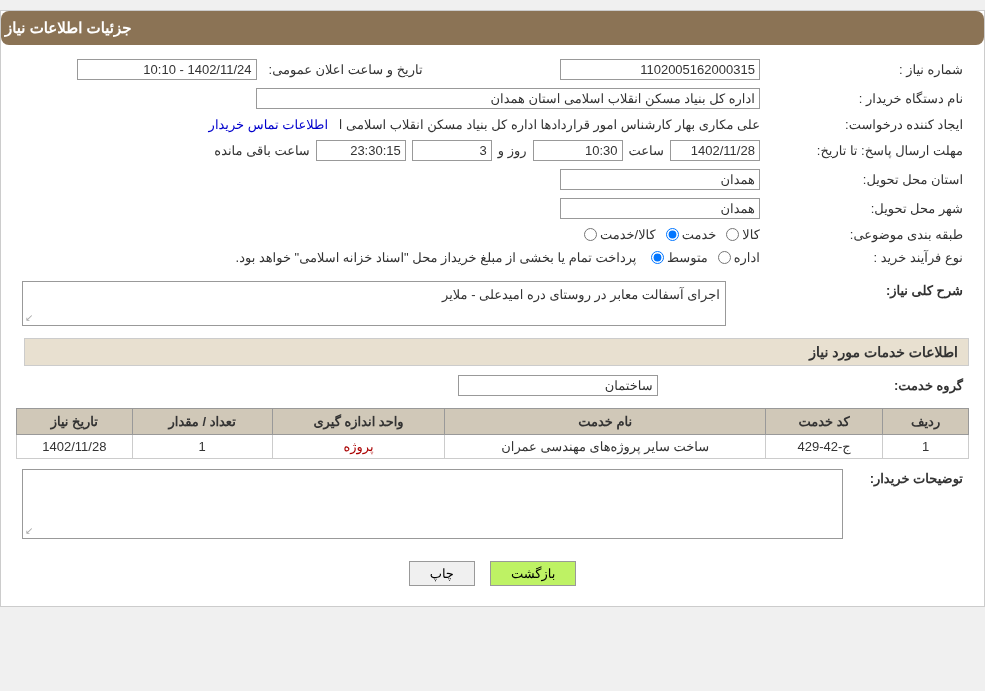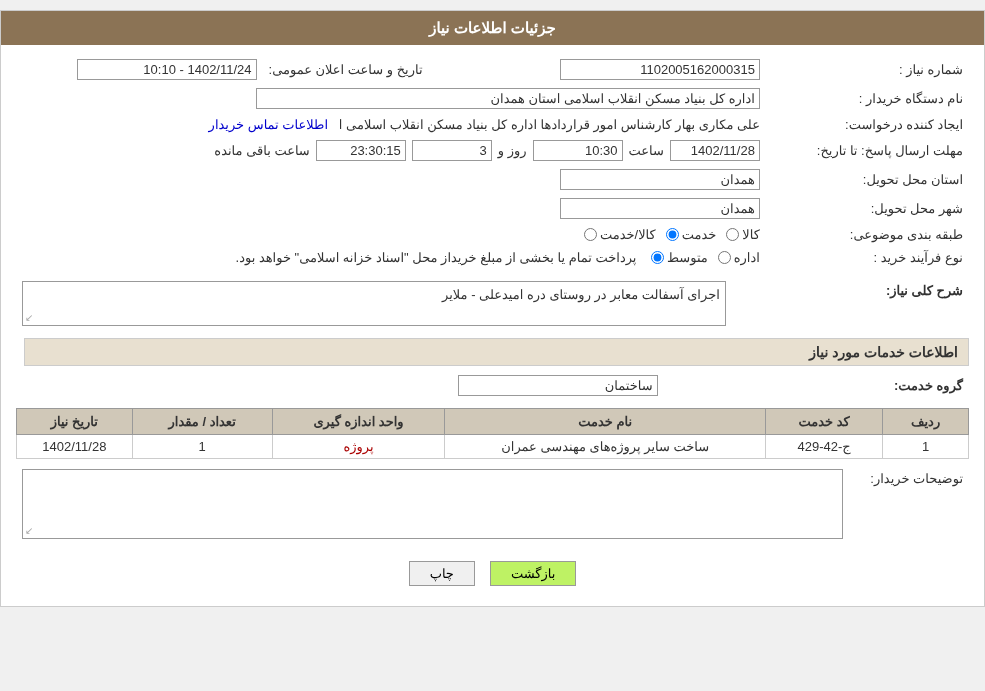--- a/index.html
+++ b/index.html
@@ -12,24 +12,25 @@
     }
     .page-container {
       max-width: 985px;
       margin: 10px auto;
       background: #fff;
       border: 1px solid #ccc;
     }
     .page-header {
       background: #8B7355;
       color: #fff;
-      text-align: center;
-      padding: 8px 12px;
+      text-align: left;
+      padding: 8px 4px;
       font-size: 15px;
       font-weight: bold;
+      border-radius: 8px;
     }
     .page-content {
       padding: 10px 15px;
     }
     .info-table {
       width: 100%;
       border-collapse: collapse;
       margin-bottom: 8px;
     }
     .info-table td {
@@ -286,21 +287,21 @@
           <td style="color:#a00;">پروژه</td>
           <td>1</td>
           <td>1402/11/28</td>
         </tr>
       </tbody>
     </table>
 
     <table class="info-table" style="margin-top:6px;">
       <tbody>
           <tr>
-        <td class="label-cell" style="vertical-align:top; padding-top:6px; font-weight:normal; width:120px;">توضیحات خریدار:</td>
+        <td class="label-cell" style="vertical-align:top; padding-top:6px; font-weight:bold; width:120px;">توضیحات خریدار:</td>
         <td>
           <div style="border:1px solid #999; background:#fff; min-height:70px; padding:4px; position:relative;">
             <span></span>
             <span style="position:absolute; bottom:2px; left:2px; color:#aaa; font-size:10px;">↙</span>
           </div>
         </td>
       </tr>
     </tbody>
       </table>
 

